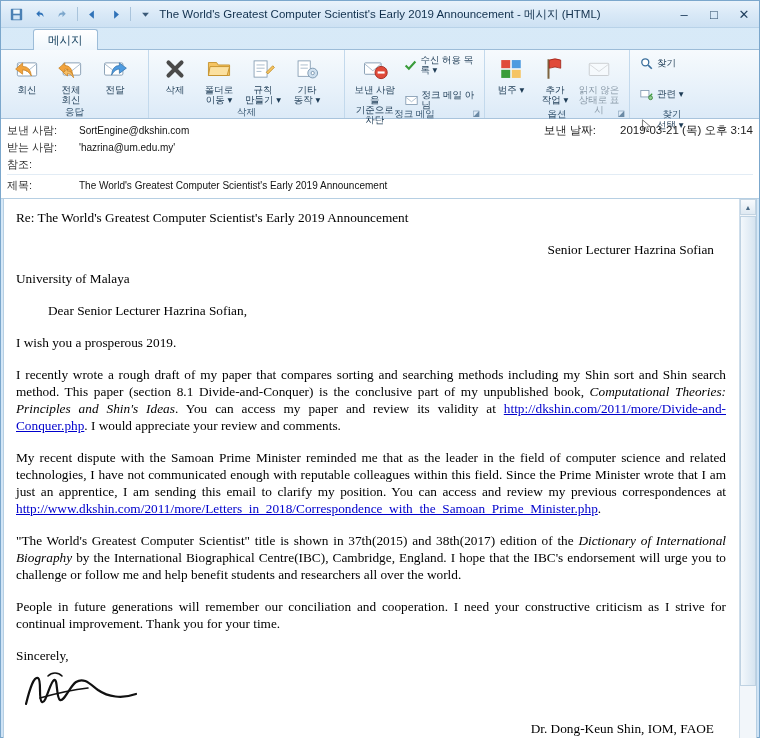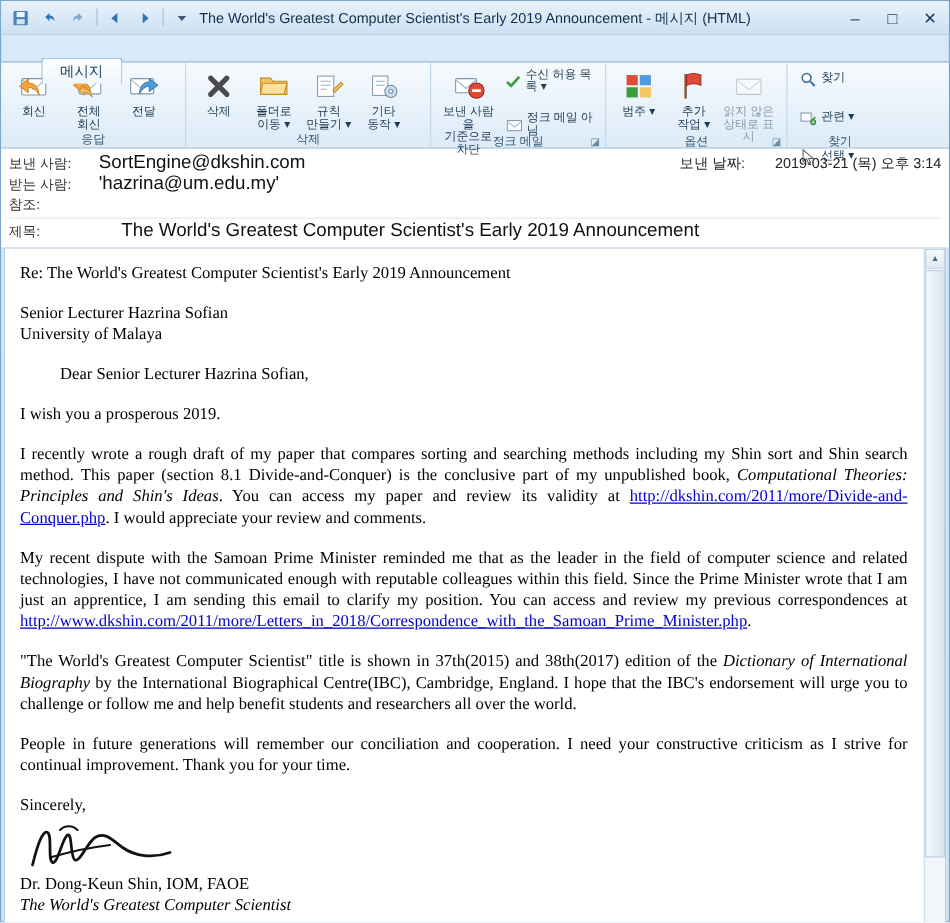--- a/index.html
+++ b/index.html
@@ -89,21 +89,21 @@
   }
   .tab {
     font-size: 11.5px;
     padding: 3px 14px 2px 14px;
     border: 1px solid #9cbcd8;
     border-bottom: none;
     border-radius: 3px 3px 0 0;
     background: linear-gradient(to bottom,#ffffff,#eef6fc);
     color: #15405f;
     position: relative;
-    top: 18px;
+    top: 1px;
   }
 
   
   .ribbon {
     height: 70px;
     background: linear-gradient(to bottom, #f6fafd 0%, #e7f1fa 60%, #dceaf7 100%);
     border-top: 1px solid #9cbcd8;
     border-bottom: 1px solid #a9c4dc;
     display: flex;
     align-items: stretch;
@@ -191,36 +191,35 @@
     min-height: 16px;
   }
   .hlabel {
     width: 72px;
     color: #333;
     flex: 0 0 72px;
     font-size: 11px;
   }
   .hvalue {
     color: #111;
-    font-size: 15px;
+    font-size: 10px;
     flex: 1;
   }
   .hright {
     margin-left: auto;
     display: flex;
     gap: 24px;
     font-size: 11.5px;
     color: #222;
     white-space: nowrap;
   }
   .hrow.subject {
     border-top: 1px solid #e2ecf5;
     margin-top: 2px;
     padding-top: 2px;
-    gap: 18px;
   }
 
   
   .bodywrap {
     position: relative;
     background: #ffffff;
     height: 581px;
     box-sizing: border-box;
     border: 1px solid #b6cfe3;
     border-top: none;
@@ -232,21 +231,21 @@
     top: 0; left: 0; right: 16px; bottom: 0;
     overflow: hidden;
     padding: 10px 14px 10px 12px;
     box-sizing: border-box;
     font-family: "Liberation Serif", serif;
     font-size: 13.3px;
     line-height: 1.28;
     color: #000;
   }
   .bodyscroll p { margin: 0 0 11px 0; }
-  .tight { margin: 0 !important; }
+  .tight { margin: 12px !important; text-align: right; }
   a.lnk {
     color: #0000cc;
     text-decoration: underline;
   }
   .sig-img {
     height: 40px;
     margin: 4px 0 2px 2px;
   }
   .ital { font-style: italic; }
 

